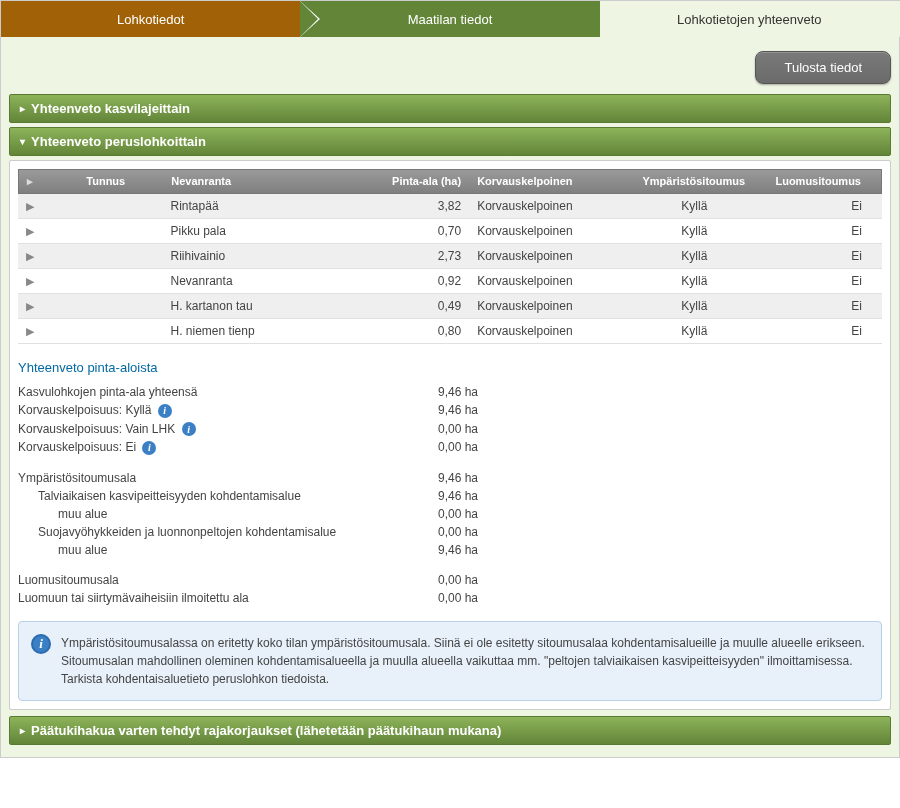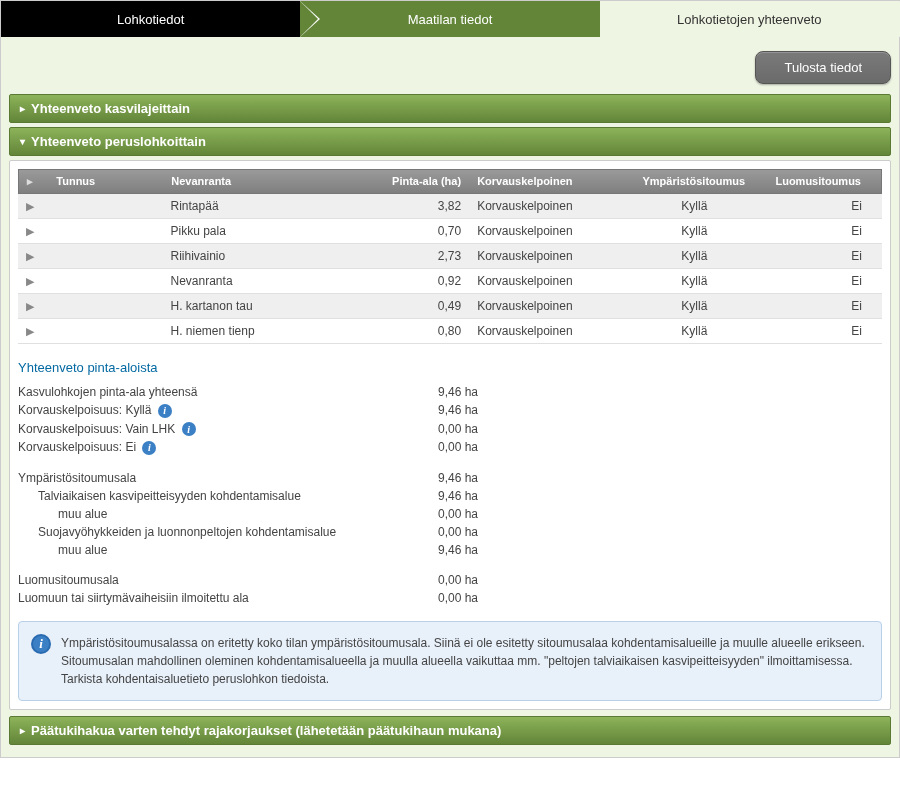--- a/index.html
+++ b/index.html
@@ -1,34 +1,34 @@
 <!DOCTYPE html>
 <html><head>
 <meta charset="utf-8">
 <style>
 * { box-sizing: border-box; margin: 0; padding: 0; }
 body { font-family: Verdana, Arial, sans-serif; font-size: 12px; color: #333; background: #fff; }
 .page { width: 900px; margin: 0 auto; background: #fff; border: 1px solid #ccc; }
 .tabs { display: flex; height: 36px; background: #fff; position: relative; }
-.tab { flex: 1; display: flex; align-items: center; justify-content: center; background: #000000; color: #fff; font-size: 13px; position: relative; cursor: pointer; }
+.tab { flex: 1; display: flex; align-items: center; justify-content: center; background: #a16207; color: #fff; font-size: 13px; position: relative; cursor: pointer; }
 .tab-active { background: #eef5e3; color: #333; }
 .tab-arrow-out { position: absolute; right: -18px; top: 0; width: 0; height: 0; border-top: 18px solid transparent; border-bottom: 18px solid transparent; border-left: 18px solid #628538; z-index: 2; }
 .tab-active .tab-arrow-out { border-left-color: #eef5e3; }
 .tab-arrow-bg { position: absolute; right: -20px; top: 0; width: 0; height: 0; border-top: 18px solid transparent; border-bottom: 18px solid transparent; border-left: 20px solid #fff; z-index: 1; }
 .tab-last { background: #628538; }
 .content-outer { padding: 8px; background: #eef5e3; }
 .toolbar { display: flex; justify-content: flex-end; padding: 6px 0 10px 0; }
 .btn-print { background: linear-gradient(#7a7a7a, #6a6a6a); color: #fff; border: 1px solid #555; border-radius: 8px; padding: 8px 28px; font-size: 13px; cursor: pointer; box-shadow: inset 0 1px 0 rgba(255,255,255,0.2), 0 1px 2px rgba(0,0,0,0.3); }
 .panel-header { background: linear-gradient(#8db35a, #628538); color: #fff; padding: 6px 10px; font-size: 13px; font-weight: bold; border: 1px solid #5a7a33; border-radius: 2px; margin-bottom: 4px; display: flex; align-items: center; cursor: pointer; }
 .panel-header .tri { display: inline-block; margin-right: 6px; font-size: 10px; }
 .panel-body { background: #fff; padding: 8px; border: 1px solid #ccc; border-radius: 2px; margin-bottom: 6px; }
 .grid-header { display: flex; background: linear-gradient(#9a9a9a, #7f7f7f); color: #fff; font-size: 11px; font-weight: bold; border: 1px solid #777; }
 .grid-header > div, .grid-row > div { padding: 5px 8px; }
 .col-exp { width: 30px; }
-.col-id { width: 120px; }
+.col-id { width: 120px; text-align: center; }
 .col-name { width: 190px; }
 .col-area { width: 130px; text-align: right; }
 .col-korv { width: 170px; }
 .col-ymp { width: 130px; text-align: center; }
 .col-luo { width: 130px; text-align: right; padding-right: 20px !important; }
 .grid-row { display: flex; border-bottom: 1px solid #e0e0e0; font-size: 12px; color: #444; }
 .grid-row:nth-child(odd) { background: #efefef; }
 .grid-row:nth-child(even) { background: #fff; }
 .exp-tri { color: #888; cursor: pointer; font-size: 11px; }
 .summary-title { font-weight: normal; font-size: 13px; color: #0369a1; margin: 16px 0 8px 0; }

